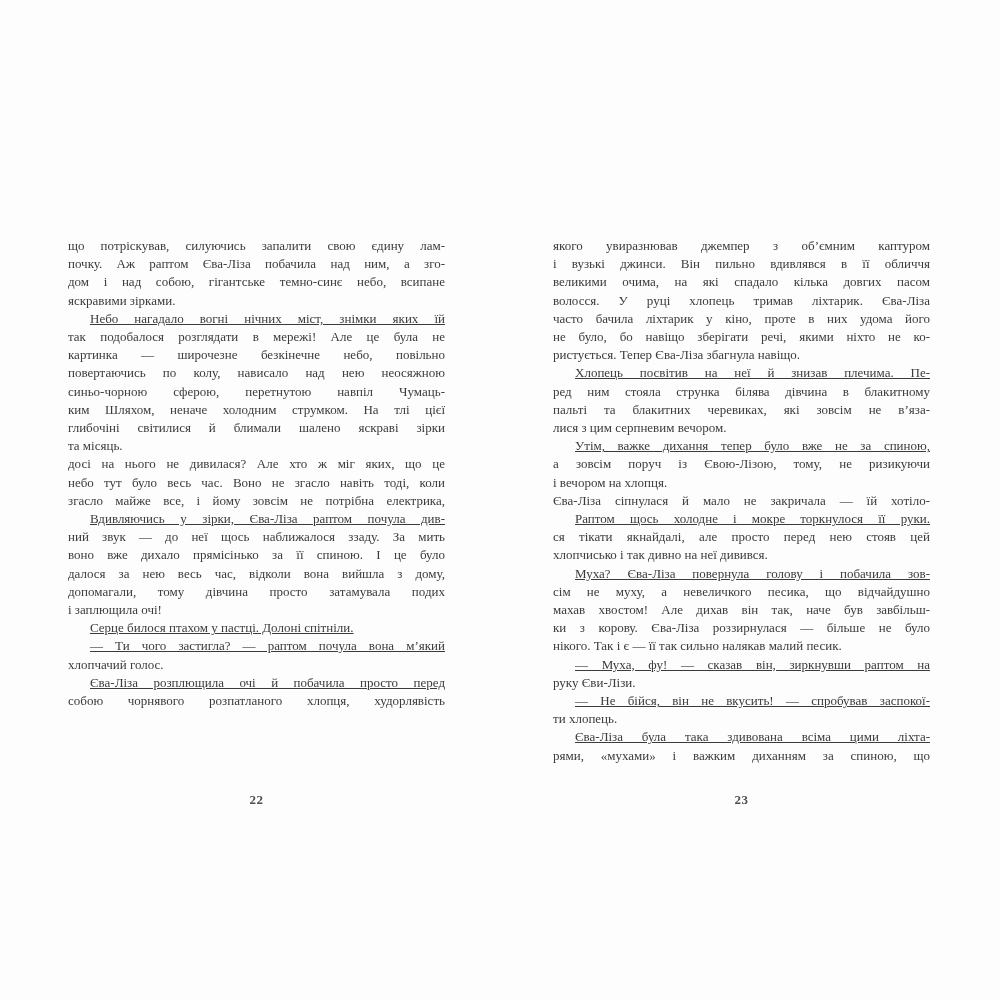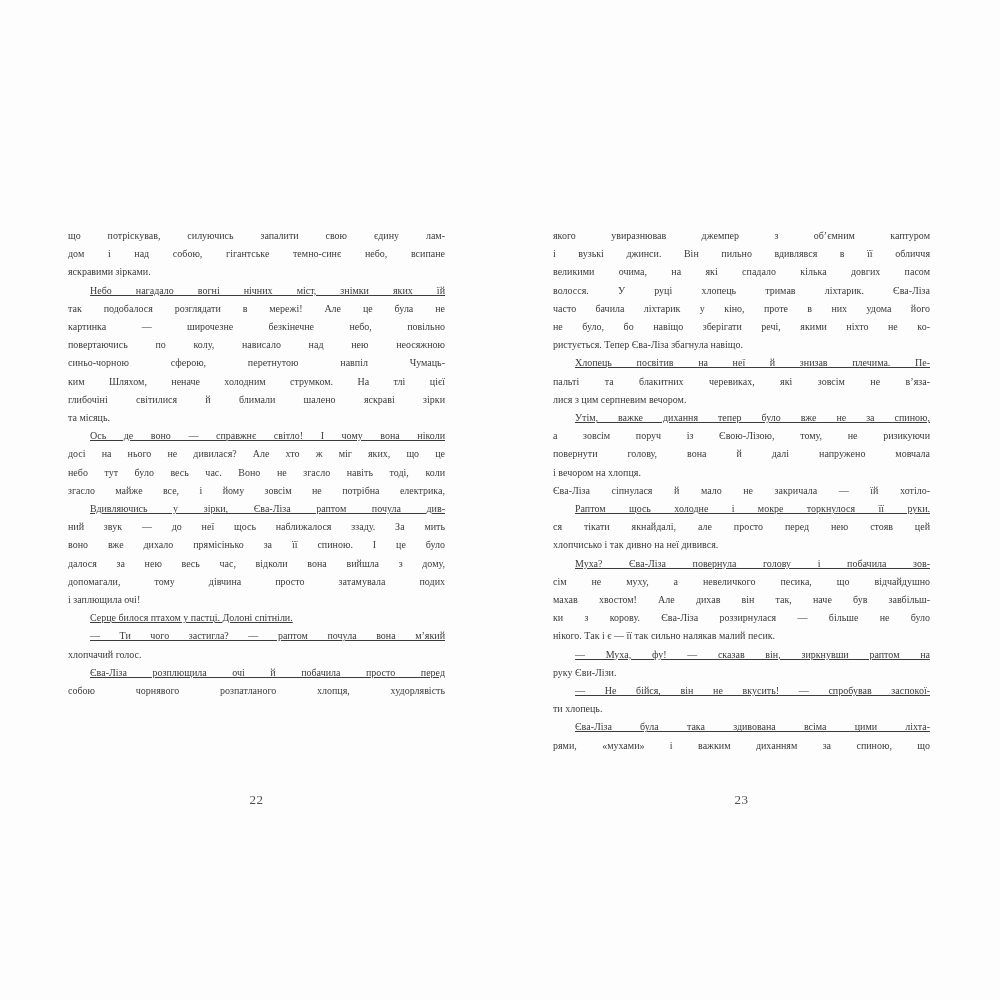--- a/index.html
+++ b/index.html
@@ -20,24 +20,24 @@
   .page {
     position: absolute;
     top: 0;
     height: 1000px;
     width: 377px;
   }
   .page--left  { left: 68px; }
   .page--right { left: 553px; }
   .page-text {
     position: absolute;
-    top: 227px;
+    top: 237px;
     left: 0;
     width: 377px;
-    font-size: 10px;
+    font-size: 13px;
     line-height: 18.2px;
     font-weight: 500;
   }
   .para { margin: 0; }
   .line {
     text-align: justify;
     text-align-last: justify;
     white-space: normal;
     min-height: 18.2px;
   }
@@ -45,46 +45,47 @@
   .line.indent { padding-left: 22px; text-decoration: underline; }
   .page-number {
     position: absolute;
     top: 792px;
     left: 0;
     width: 377px;
     text-align: center;
     font-size: 13px;
     color: #4f4f4f;
     letter-spacing: 0.5px;
+    font-weight: bold;
   }
 </style>
 </head>
 <body>
 
 <div class="spread">
 
   <div class="page page--left">
     <div class="page-text">
         <div class="para">
           <div class="line">що потріскував, силуючись запалити свою єдину лам-</div>
+          <div class="line">почку. Аж раптом Єва-Ліза побачила над ним, а зго-</div>
           <div class="line">дом і над собою, гігантське темно-синє небо, всипане</div>
           <div class="line last">яскравими зірками.</div>
         </div>
         <div class="para">
           <div class="line indent">Небо нагадало вогні нічних міст, знімки яких їй</div>
           <div class="line">так подобалося розглядати в мережі! Але це була не</div>
           <div class="line">картинка — широчезне безкінечне небо, повільно</div>
           <div class="line">повертаючись по колу, нависало над нею неосяжною</div>
           <div class="line">синьо-чорною сферою, перетнутою навпіл Чумаць-</div>
           <div class="line">ким Шляхом, неначе холодним струмком. На тлі цієї</div>
           <div class="line">глибочіні світилися й блимали шалено яскраві зірки</div>
           <div class="line last">та місяць.</div>
         </div>
         <div class="para">
-          <div class="line indent">Ось де воно — справжнє світло! І чому вона ніколи</div>
           <div class="line">досі на нього не дивилася? Але хто ж міг яких, що це</div>
           <div class="line">небо тут було весь час. Воно не згасло навіть тоді, коли</div>
           <div class="line">згасло майже все, і йому зовсім не потрібна електрика,</div>
         </div>
         <div class="para">
           <div class="line indent">Вдивляючись у зірки, Єва-Ліза раптом почула див-</div>
           <div class="line">ний звук — до неї щось наближалося ззаду. За мить</div>
           <div class="line">воно вже дихало прямісінько за її спиною. І це було</div>
           <div class="line">далося за нею весь час, відколи вона вийшла з дому,</div>
           <div class="line">допомагали, тому дівчина просто затамувала подих</div>
@@ -111,27 +112,27 @@
           <div class="line">якого увиразнював джемпер з об’ємним каптуром</div>
           <div class="line">і вузькі джинси. Він пильно вдивлявся в її обличчя</div>
           <div class="line">великими очима, на які спадало кілька довгих пасом</div>
           <div class="line">волосся. У руці хлопець тримав ліхтарик. Єва-Ліза</div>
           <div class="line">часто бачила ліхтарик у кіно, проте в них удома його</div>
           <div class="line">не було, бо навіщо зберігати речі, якими ніхто не ко-</div>
           <div class="line last">ристується. Тепер Єва-Ліза збагнула навіщо.</div>
         </div>
         <div class="para">
           <div class="line indent">Хлопець посвітив на неї й знизав плечима. Пе-</div>
+          <div class="line">ред ним стояла струнка білява дівчина в блакитному</div>
           <div class="line">пальті та блакитних черевиках, які зовсім не в’яза-</div>
           <div class="line last">лися з цим серпневим вечором.</div>
         </div>
         <div class="para">
           <div class="line indent">Утім, важке дихання тепер було вже не за спиною,</div>
           <div class="line">а зовсім поруч із Євою-Лізою, тому, не ризикуючи</div>
-          <div class="line">повернути голову, вона й далі напружено мовчала</div>
           <div class="line last">і вечором на хлопця.</div>
         </div>
         <div class="para">
           <div class="line">Єва-Ліза сіпнулася й мало не закричала — їй хотіло-</div>
           <div class="line indent">Раптом щось холодне і мокре торкнулося її руки.</div>
           <div class="line">ся тікати якнайдалі, але просто перед нею стояв цей</div>
           <div class="line last">хлопчисько і так дивно на неї дивився.</div>
         </div>
         <div class="para">
           <div class="line indent">Муха? Єва-Ліза повернула голову і побачила зов-</div>

